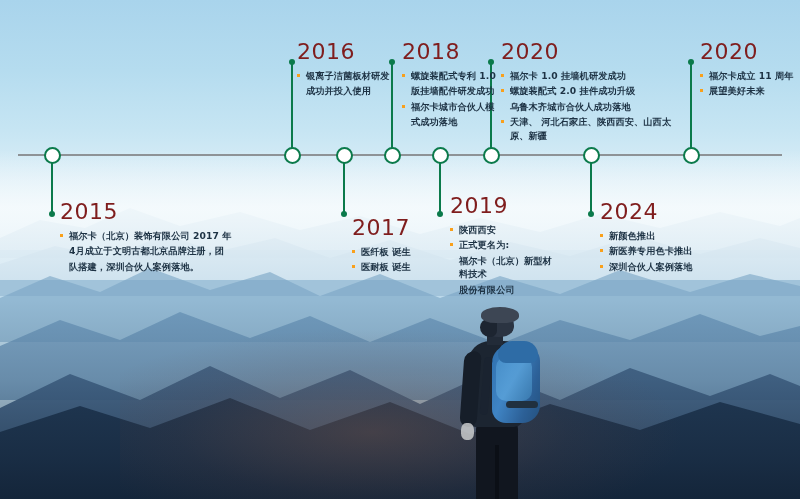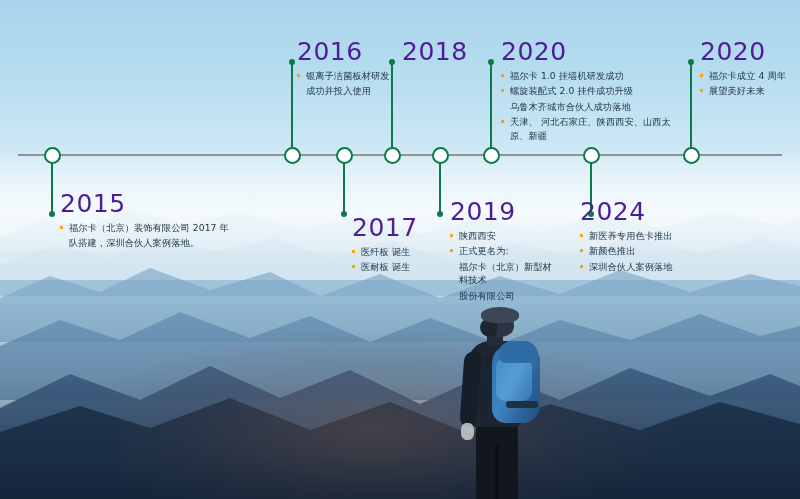--- a/index.html
+++ b/index.html
@@ -63,25 +63,25 @@
     position:absolute;width:17px;height:17px;border:2.4px solid #0b7a4b;
     border-radius:50%;background:#ffffff;box-sizing:border-box;
   }
   .stem{position:absolute;width:2.4px;background:#0b7a4b;}
   .endcap{
     position:absolute;width:6px;height:6px;border-radius:50%;background:#0b7a4b;
   }
   
   .block{position:absolute;}
   .year{
-    color:#4c1d95;font-size:25px;line-height:27px;letter-spacing:.5px;
+    color:#7f1d1d;font-size:22px;line-height:27px;letter-spacing:.5px;
     font-family:"DejaVu Sans","Liberation Sans",sans-serif;font-weight:400;
     white-space:nowrap;
   }
-  .bullets{margin-top:4px;}
+  .bullets{margin-top:4px;font-weight:bold;}
   .bullet{
     position:relative;padding-left:9px;margin-bottom:2px;
     color:#1d3244;font-size:9.2px;line-height:13.4px;
     letter-spacing:.1px;
   }
   .bullet::before{
     content:"";position:absolute;left:0;top:5px;
     width:3px;height:3px;background:#f9a01b;
   }
   .bullet.nb{padding-left:9px;}
@@ -189,24 +189,25 @@
     <div class="endcap" style="left:588px;top:211px;"></div>
     <div class="dot" style="left:583px;top:147px;"></div>
   </div>
 
   <div class="node">
     <div class="stem" style="left:690px;top:62px;height:94px;"></div>
     <div class="endcap" style="left:688px;top:59px;"></div>
     <div class="dot" style="left:683px;top:147px;"></div>
   </div>
 
-  <div class="block" style="left:60px;top:190px;width:180px;">
+  <div class="block" style="left:60px;top:198px;width:180px;">
     <div class="year">2015</div>
     <div class="bullets">
       <div class="bullet">福尔卡（北京）装饰有限公司 2017 年</div>
+      <div class="bullet nb">4月成立于文明古都北京品牌注册，团</div>
       <div class="bullet nb">队搭建，深圳合伙人案例落地。</div>
     </div>
   </div>
 
   <div class="block" style="left:297px;top:38px;width:100px;">
     <div class="year">2016</div>
     <div class="bullets">
       <div class="bullet">银离子洁菌板材研发</div>
       <div class="bullet nb">成功并投入使用</div>
     </div>
@@ -215,52 +216,58 @@
   <div class="block" style="left:352px;top:214px;width:90px;">
     <div class="year">2017</div>
     <div class="bullets">
       <div class="bullet">医纤板 诞生</div>
       <div class="bullet">医耐板 诞生</div>
     </div>
   </div>
 
   <div class="block" style="left:402px;top:38px;width:98px;">
     <div class="year">2018</div>
-  </div>
-
-  <div class="block" style="left:450px;top:198px;width:110px;">
+    <div class="bullets">
+      <div class="bullet">螺旋装配式专利 1.0</div>
+      <div class="bullet nb">版挂墙配件研发成功</div>
+      <div class="bullet">福尔卡城市合伙人模</div>
+      <div class="bullet nb">式成功落地</div>
+    </div>
+  </div>
+
+  <div class="block" style="left:450px;top:192px;width:110px;">
     <div class="year">2019</div>
     <div class="bullets">
       <div class="bullet">陕西西安</div>
       <div class="bullet">正式更名为:</div>
       <div class="bullet nb">福尔卡（北京）新型材料技术</div>
       <div class="bullet nb">股份有限公司</div>
     </div>
   </div>
 
   <div class="block" style="left:501px;top:38px;width:182px;">
     <div class="year">2020</div>
     <div class="bullets">
       <div class="bullet">福尔卡 1.0 挂墙机研发成功</div>
       <div class="bullet">螺旋装配式 2.0 挂件成功升级</div>
       <div class="bullet nb">乌鲁木齐城市合伙人成功落地</div>
       <div class="bullet">天津、 河北石家庄、陕西西安、山西太原、新疆</div>
     </div>
   </div>
 
-  <div class="block" style="left:580px;top:198px;width:120px;">
+  <div class="block" style="left:600px;top:198px;width:120px;">
     <div class="year">2024</div>
     <div class="bullets">
+      <div class="bullet">新颜色推出</div>
       <div class="bullet">新医养专用色卡推出</div>
-      <div class="bullet">新颜色推出</div>
       <div class="bullet">深圳合伙人案例落地</div>
     </div>
   </div>
 
   <div class="block" style="left:700px;top:38px;width:98px;">
     <div class="year">2020</div>
     <div class="bullets">
-      <div class="bullet">福尔卡成立 4 周年</div>
+      <div class="bullet">福尔卡成立 11 周年</div>
       <div class="bullet">展望美好未来</div>
     </div>
   </div>
 
 </div>
 
 </body></html>

